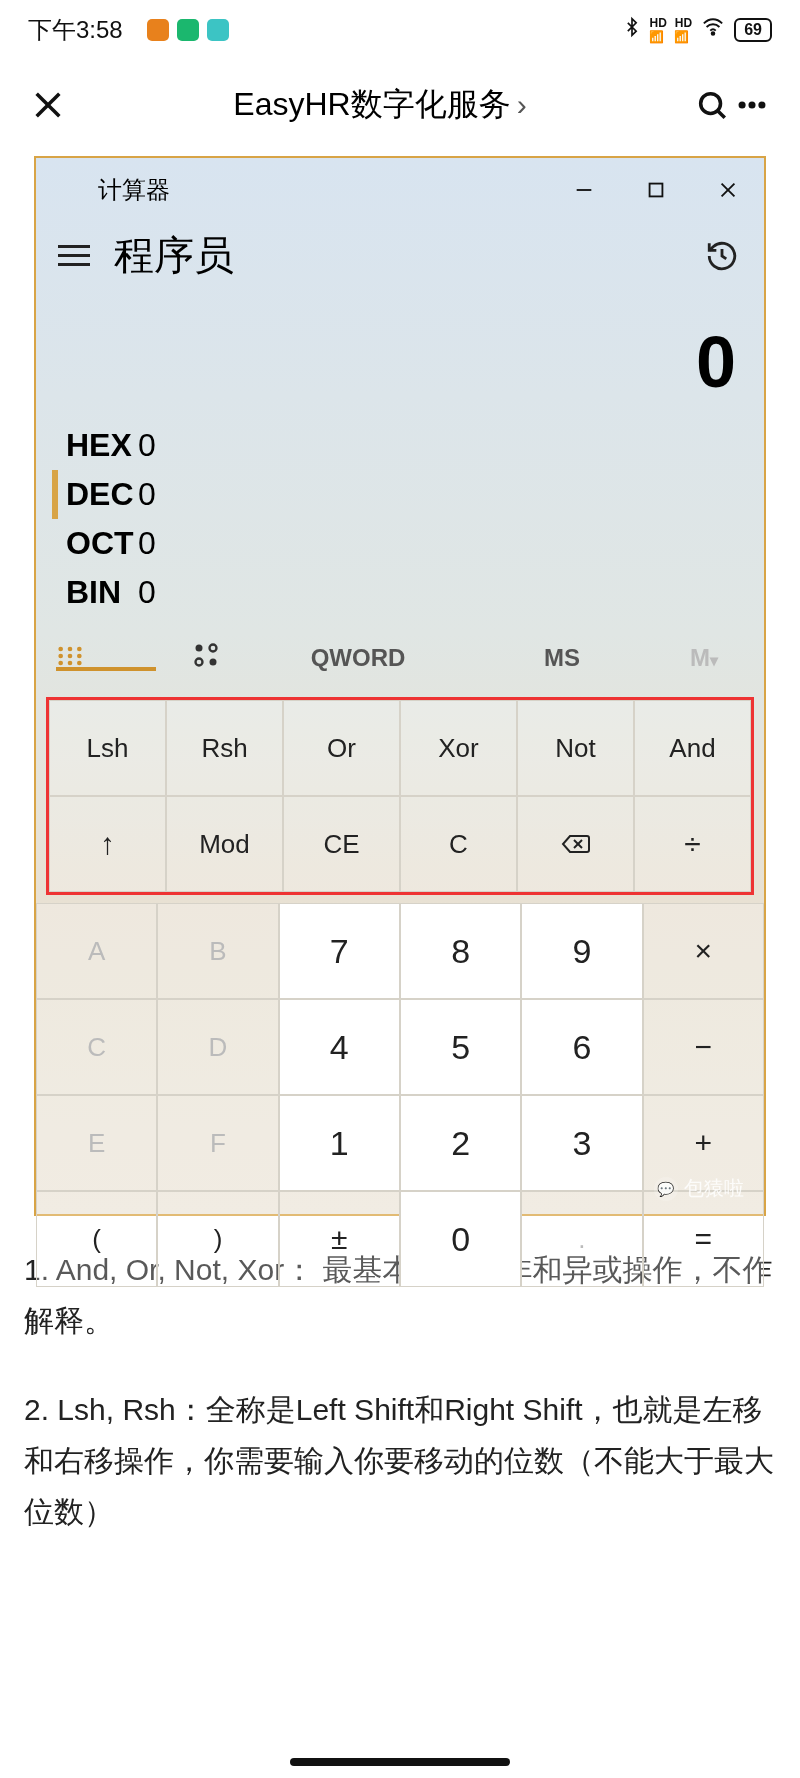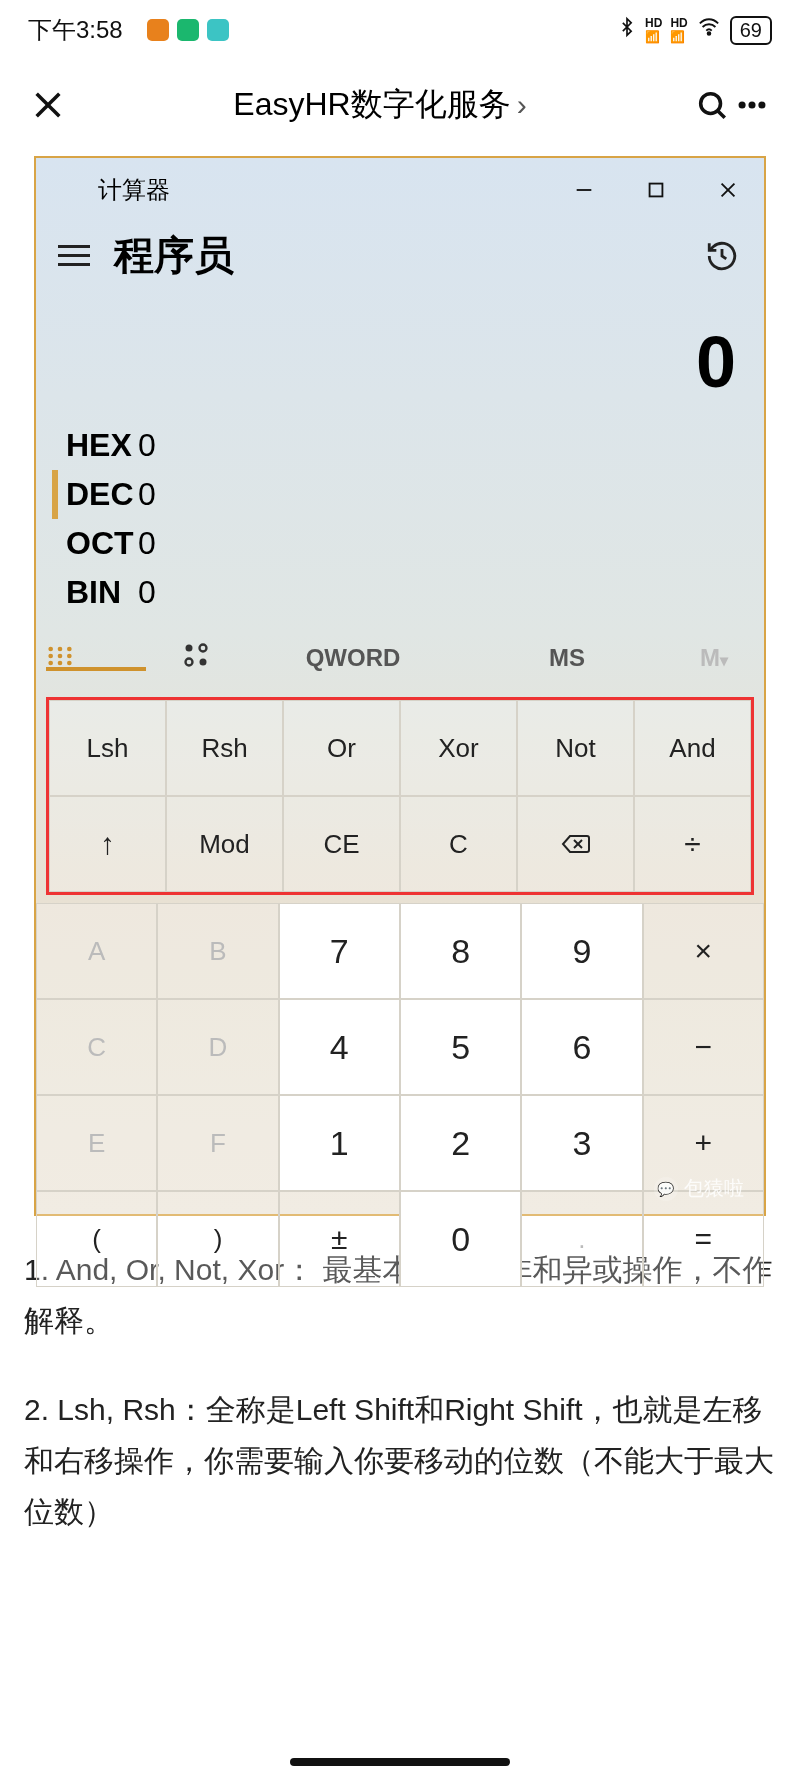--- a/index.html
+++ b/index.html
@@ -21,21 +21,21 @@
     color: #111;
     gap: 40px;
   }
   .status-left, .status-right { display: flex; align-items: center; gap: 8px; }
   .status-icon { width: 22px; height: 22px; border-radius: 5px; }
   .ic-orange { background: #e8811c; }
   .ic-green { background: #1bb76e; }
   .ic-teal { background: #3cc4c4; }
   .batt {
     border: 2px solid #111; border-radius: 6px; padding: 1px 8px;
-    font-size: 20px; font-weight: 400;
+    font-size: 16px; font-weight: 700;
   }
   .app-bar {
     height: 90px;
     display: flex;
     align-items: center;
     padding: 0 28px;
   }
   .app-bar .title {
     flex: 1; text-align: center; font-size: 32px; font-weight: 500;
     display: flex; align-items: center; justify-content: center; gap: 6px;
@@ -59,42 +59,42 @@
   }
   .win-btns { margin-left: auto; display: flex; }
   .win-btn { width: 72px; height: 44px; display: flex; align-items: center; justify-content: center; font-size: 22px; }
   .win-btn svg { width: 22px; height: 22px; }
 
   .calc-header {
     display: flex; align-items: center; padding: 6px 22px 8px;
   }
   .hamburger { display: flex; flex-direction: column; gap: 6px; margin-right: 24px; }
   .hamburger span { width: 32px; height: 3px; background: #222; }
-  .calc-mode { font-size: 40px; font-weight: 700; }
+  .calc-mode { font-size: 40px; font-weight: 400; }
   .history-btn { margin-left: auto; }
 
   .calc-display {
     text-align: right; font-size: 72px; font-weight: 600;
     padding: 30px 28px 18px;
   }
 
   .base-list { padding: 0 16px 12px; }
   .base-row {
     display: flex; align-items: center; gap: 12px;
     padding: 6px 8px;
     font-size: 32px; font-weight: 600;
     border-left: 6px solid transparent;
   }
   .base-row.active { border-left-color: #d8a446; align-items: flex-end; }
   .base-label { width: 60px; }
   .base-val { font-weight: 500; }
 
   .mode-tabs {
     display: flex; align-items: center;
-    padding: 0 10px;
+    padding: 0 20px;
   }
   .mode-tab {
     flex: 1; text-align: center; font-size: 24px; font-weight: 600;
     padding: 14px 0; color: #555;
   }
   .mode-tab.keypad { color: #9a6b1e; border-bottom: 4px solid #cf922d; flex: 0 0 100px; }
   .mode-tab.bits { flex: 0 0 100px; }
   .mode-tab.mdrop { color: #bbb; flex: 0 0 80px; }
 
   .keypad { display: flex; flex-direction: column; padding: 0 0 0; }

